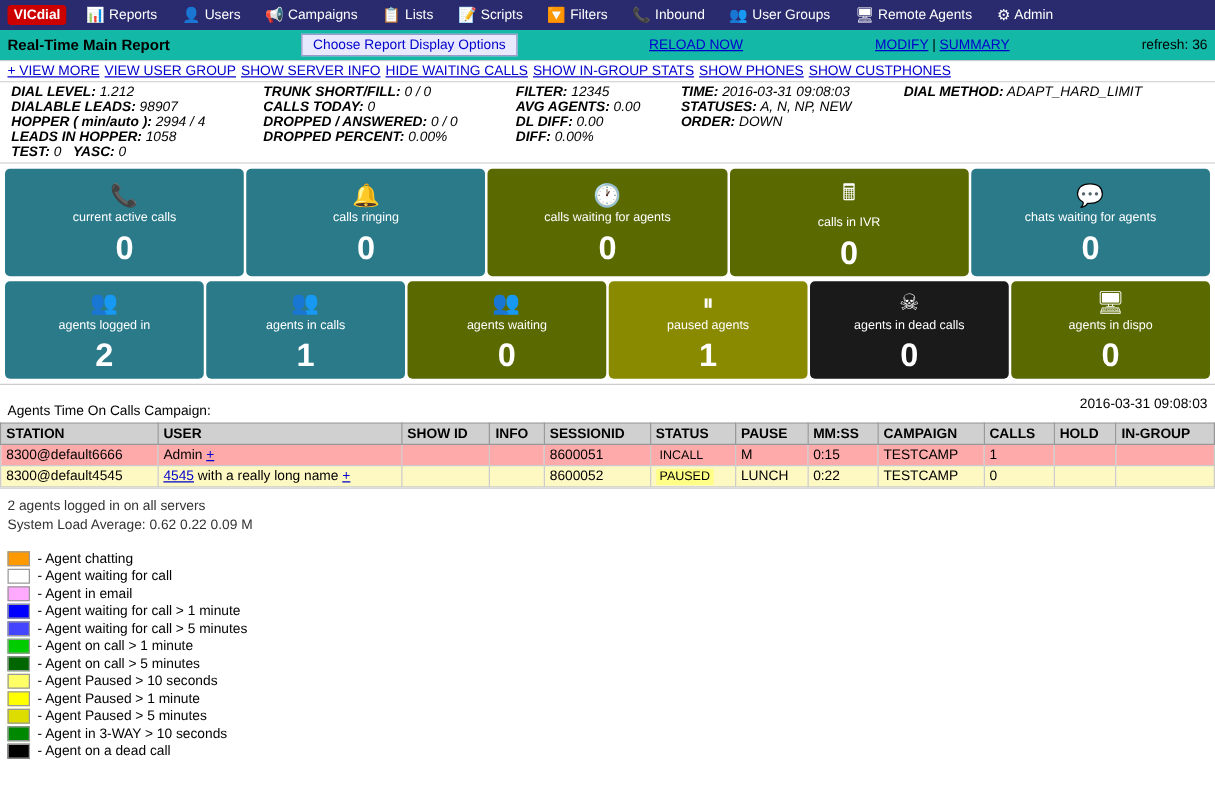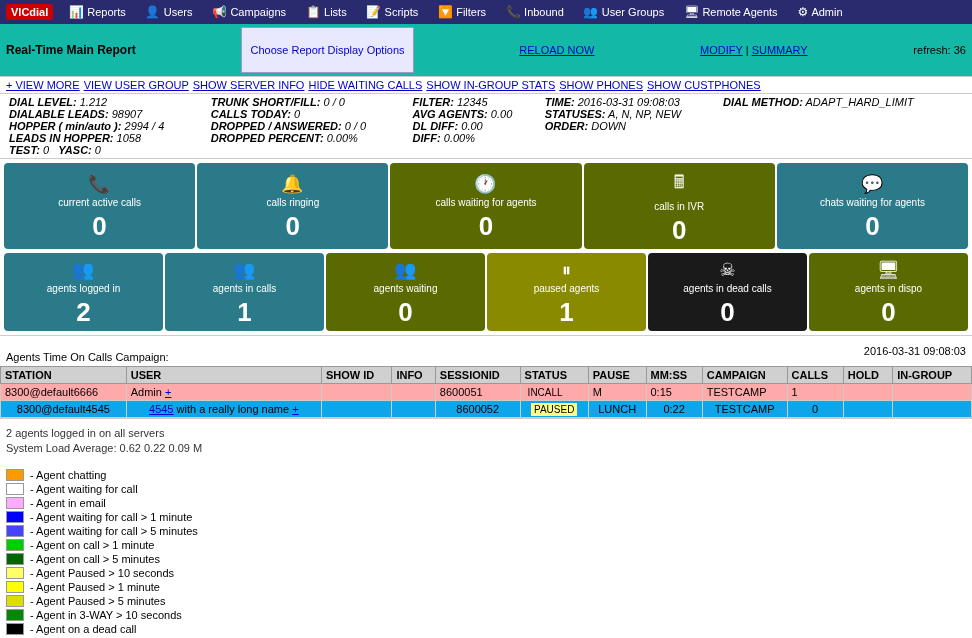--- a/index.html
+++ b/index.html
@@ -43,21 +43,21 @@
       padding: 3px 6px;
       border-bottom: 1px solid #ccc;
       flex-wrap: wrap;
       gap: 2px;
     }
     .header-row .report-title { font-size: 12px; font-weight: bold; color: #000; }
     .choose-btn {
       background: #e8e8ff;
       border: 1px solid #9999cc;
       color: #0000cc;
-      padding: 16px 8px;
+      padding: 2px 8px;
       cursor: pointer;
       font-size: 11px;
     }
     .reload-btn { color: #0000cc; text-decoration: underline; cursor: pointer; font-size: 11px; }
     .modify-link { color: #0000cc; text-decoration: underline; cursor: pointer; font-size: 11px; }
     .refresh-text { font-size: 11px; }
 
     
     .sub-links {
       display: flex;
@@ -160,21 +160,21 @@
       text-align: left;
       font-size: 11px;
       white-space: nowrap;
     }
     .agents-table td {
       border: 1px solid #ccc;
       padding: 2px 4px;
       white-space: nowrap;
     }
     .row-pink { background: #ffaaaa; margin-left: 20px; }
-    .row-yellow { background: #0ea5e9; text-align: center; }
+    .row-yellow { background: #fef9c3; }
     .status-incall { background: #ffaaaa; padding: 1px 3px; font-size: 10px; }
     .status-paused { background: #ffff88; padding: 1px 3px; font-size: 10px; }
 
     
     .legend-section {
       padding: 8px 6px;
       background: #fff;
       border-top: 1px solid #ccc;
     }
     .legend-text { font-size: 11px; color: #333; margin-bottom: 3px; }

